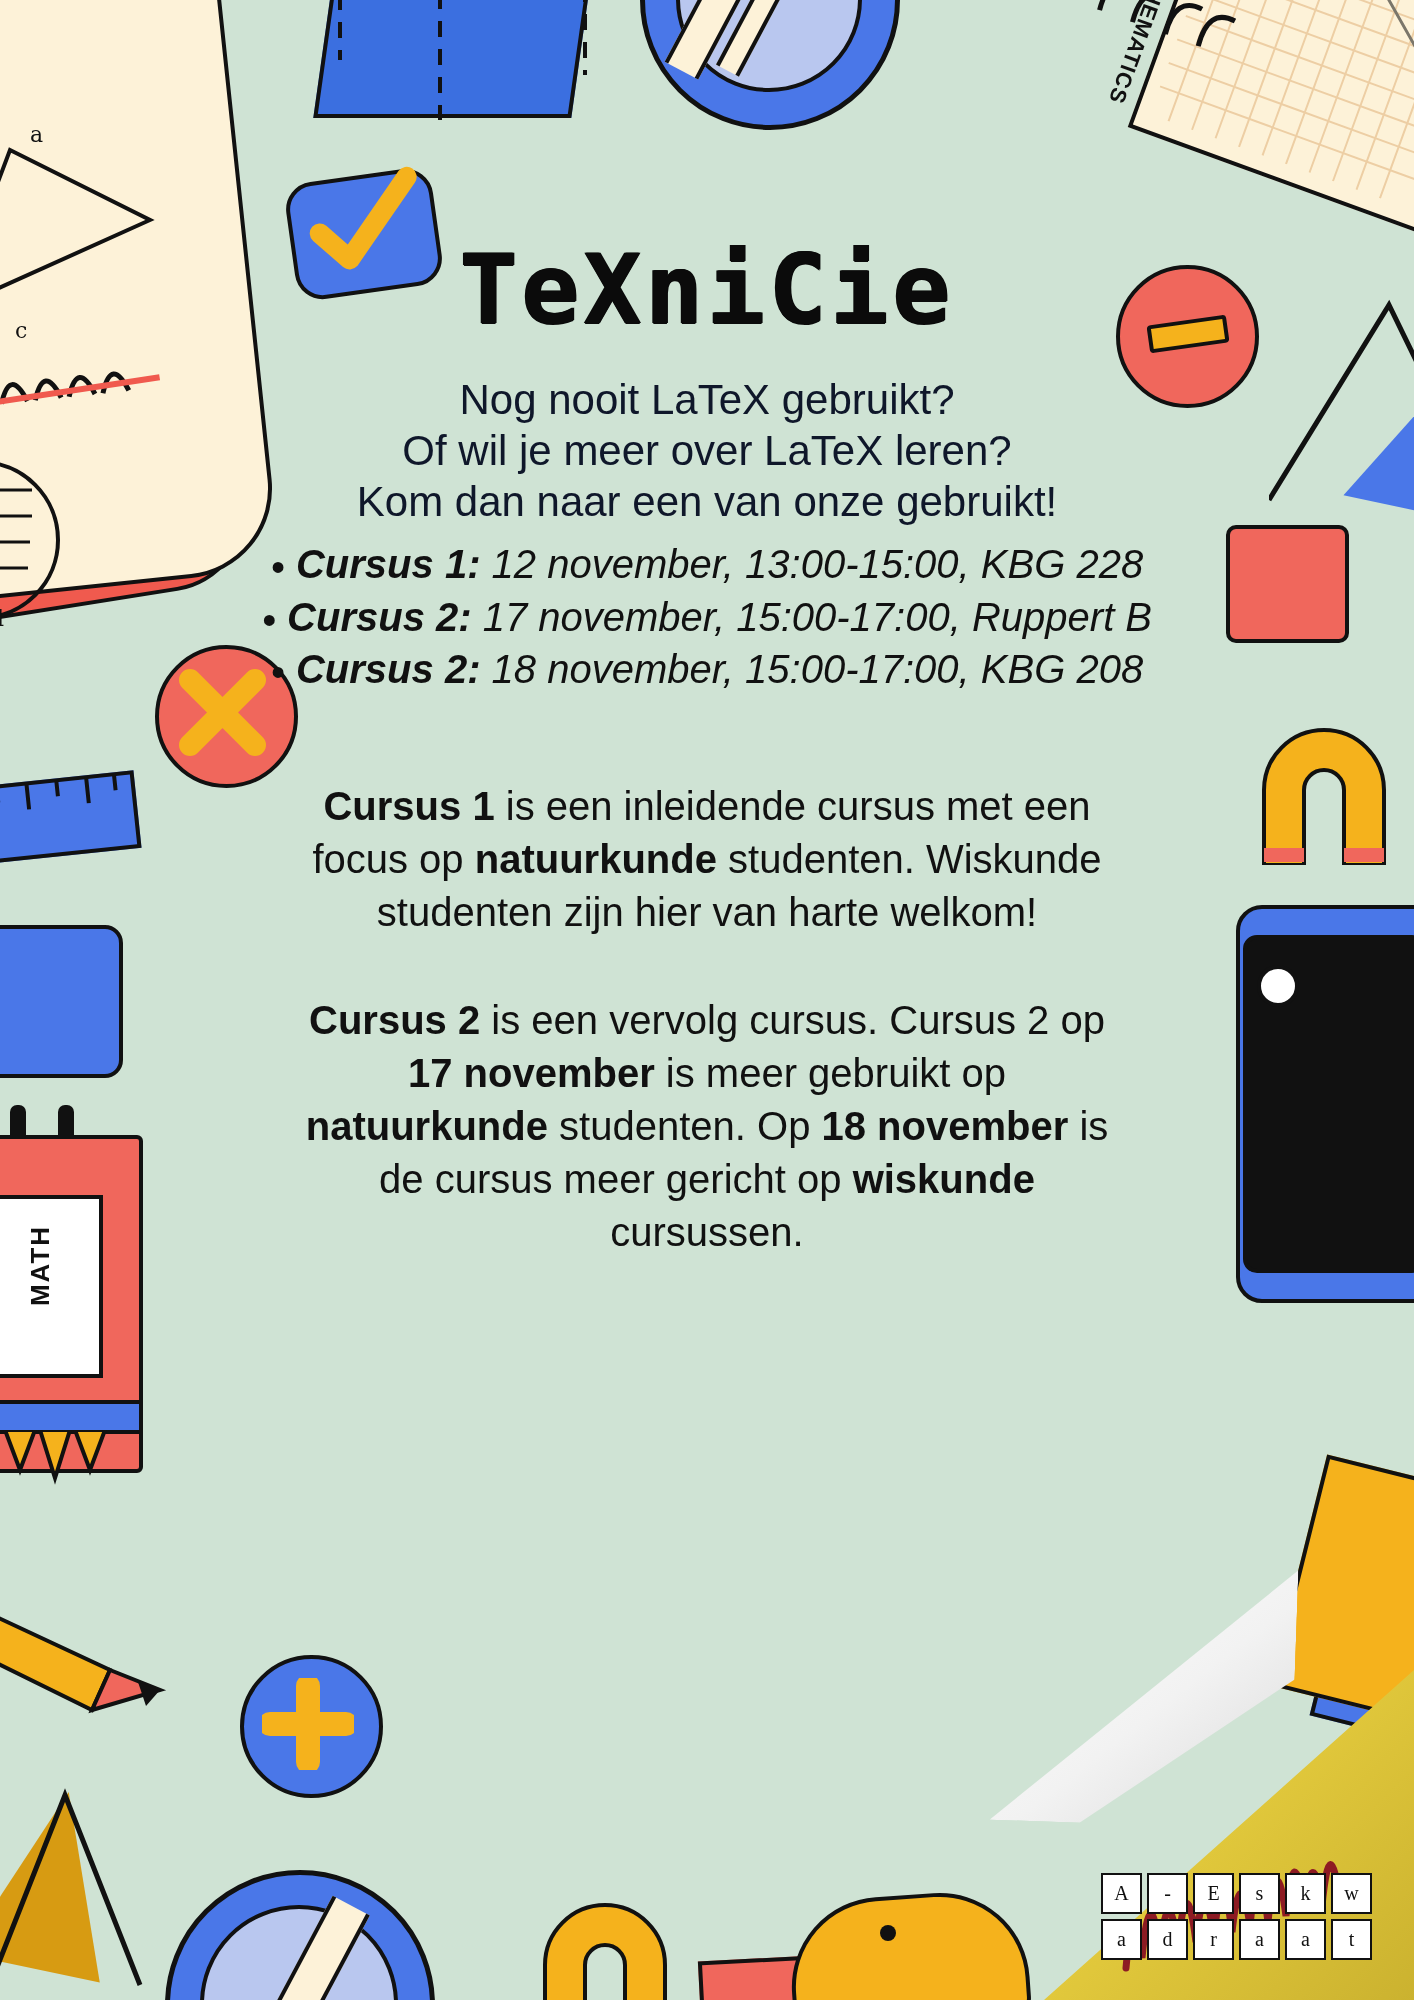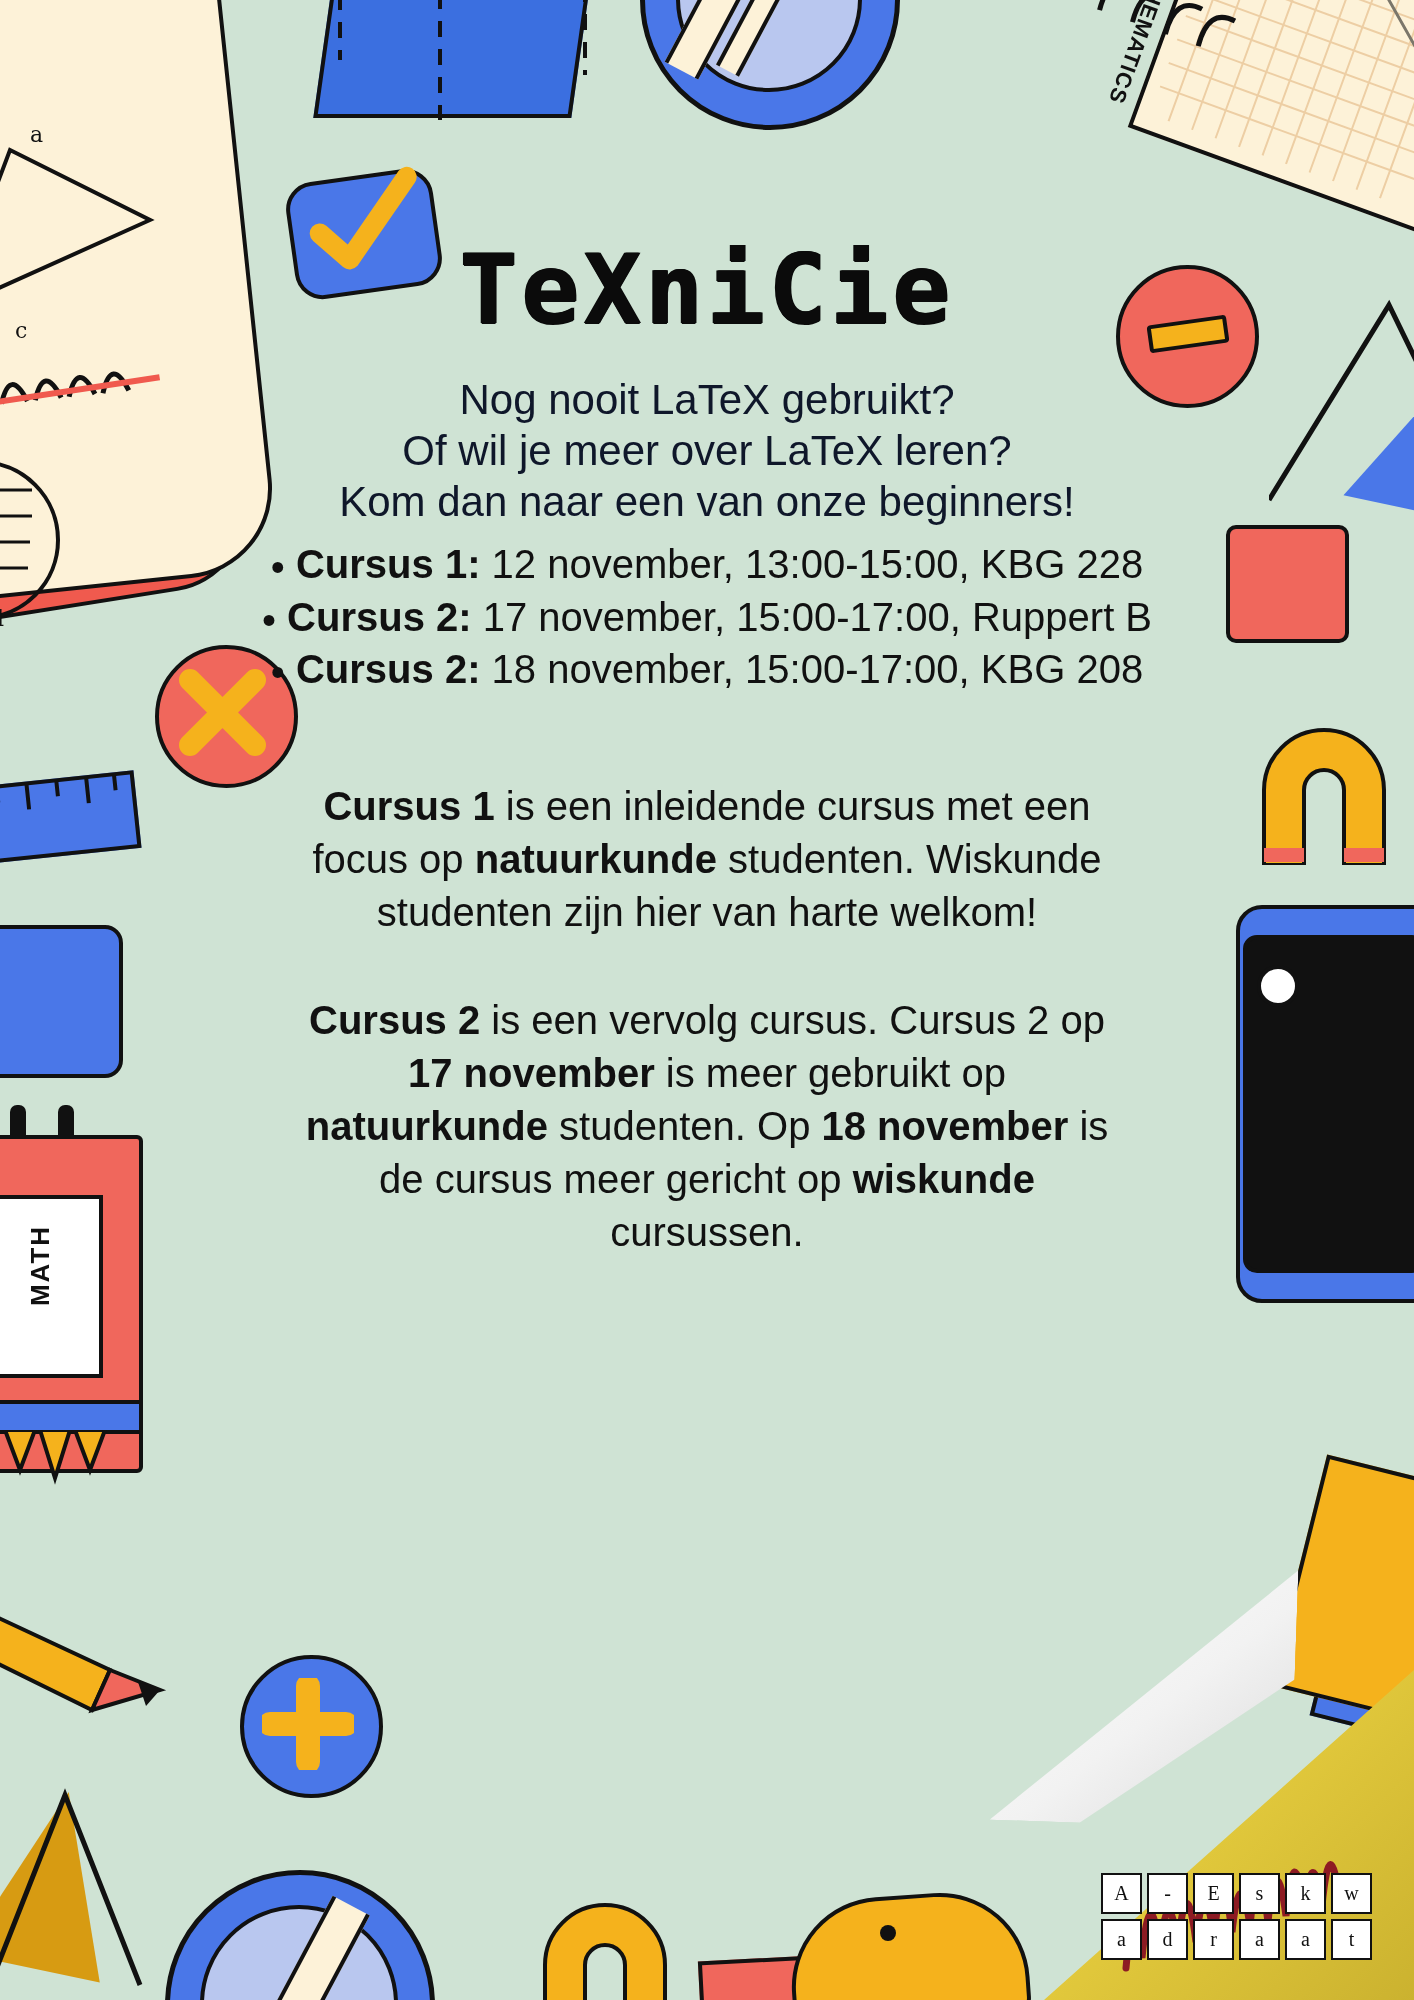--- a/index.html
+++ b/index.html
@@ -577,20 +577,21 @@
     margin: 10px 0 0 0;
     padding: 0;
     list-style: none;
     font-size: 40px;
     color: #111;
     line-height: 1.32;
   }
   .course-list li {
     position: relative;
     display: block;
+    font-style: italic;
   }
   .course-list li .bullet {
     font-size: 40px;
     line-height: 1;
     vertical-align: middle;
   }
   .course-list b { font-weight: bold; }
 
   .para {
     margin: 84px auto 0 auto;
@@ -745,21 +746,21 @@
   <div class="deco ruler-r2"></div>
   <div class="deco ruler-r"></div>
 
   <div class="content">
 
     <h1 class="title">TeXniCie</h1>
 
     <div class="subtitle">
       <div>Nog nooit LaTeX gebruikt?</div>
       <div>Of wil je meer over LaTeX leren?</div>
-      <div>Kom dan naar een van onze beginners!</div>
+      <div>Kom dan naar een van onze gebruikt!</div>
     </div>
 
 
     <ul class="course-list">
       <li>
         <span class="bullet">•</span>
         <b>Cursus 1:</b><span> 12 november, 13:00-15:00, KBG 228</span>
       </li>
       <li>
         <span class="bullet">•</span>

